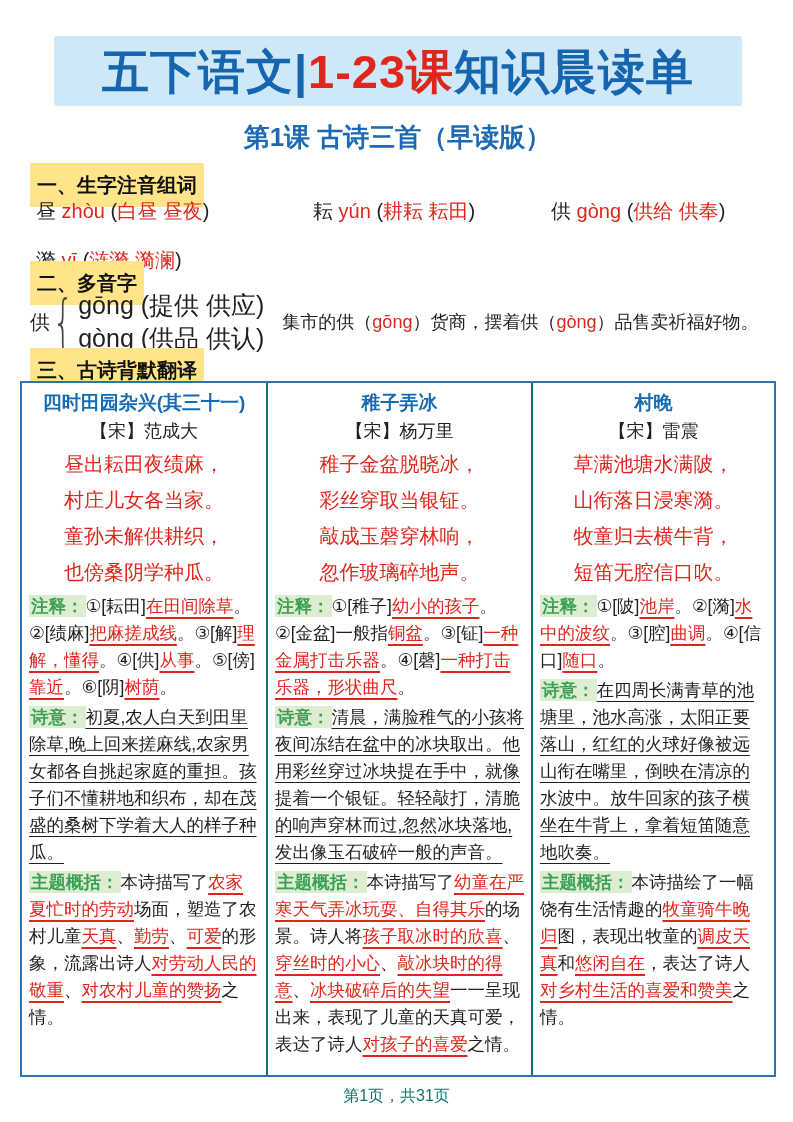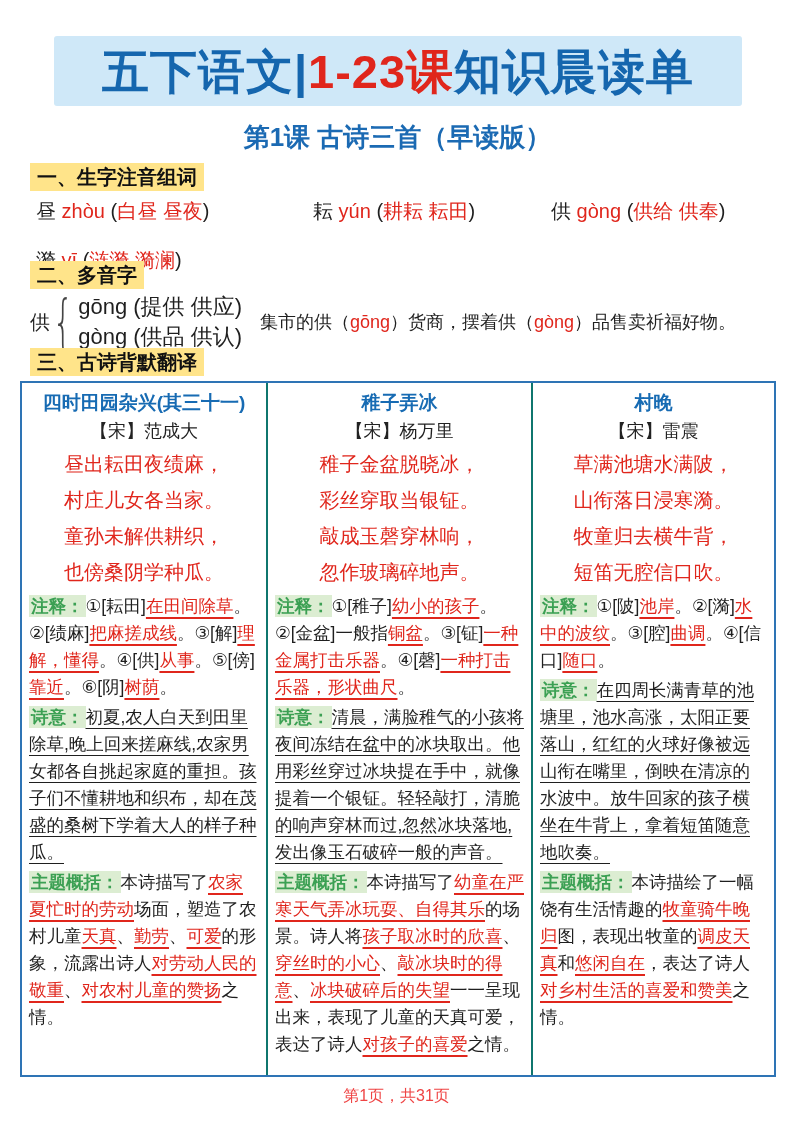--- a/index.html
+++ b/index.html
@@ -23,60 +23,60 @@
   .banner-text{font-size:47px;font-weight:900;letter-spacing:1px;line-height:1;}
 
   .subtitle{
     position:absolute;left:1px;top:120px;width:100%;text-align:center;
     font-size:26px;font-weight:bold;color:#1b6ab3;
   }
 
   .sec-heading{
     position:absolute;left:30px;
     font-size:20px;font-weight:bold;color:#111;
-    background:#ffe48a;padding:2px 7px;line-height:1.2;
+    background:#ffe48a;padding:10px 7px;line-height:1.2;
   }
   #s1-heading{top:163px}
   #s2-heading{top:261px}
   #s3-heading{top:348px}
 
   .pinyin-grid{
     position:absolute;left:36px;top:197px;width:742px;
     display:grid;grid-template-columns:277px 238px auto;row-gap:21px;
     font-size:20px;line-height:28px;
   }
 
   .duoyin{
     position:absolute;left:30px;top:291px;width:748px;height:62px;
     display:flex;align-items:center;
   }
   .dy-char{font-size:20px;}
   .dy-brace{font-size:60px;font-weight:200;line-height:1;transform:scaleX(.55);color:#444;
     font-family:"DejaVu Sans",sans-serif;margin:0 -4px 0 -6px;}
-  .dy-readings{display:flex;flex-direction:column;font-size:22px;}
+  .dy-readings{display:flex;flex-direction:column;font-size:25px;}
   .dy-example{font-size:18px;margin-left:18px;white-space:nowrap;}
 
   .poem-table{
     position:absolute;left:20px;top:381px;width:756px;height:696px;
     border:2.5px solid #2e74b5;box-sizing:border-box;
     display:grid;grid-template-columns:246px 265px 1fr;background:#fff;
   }
   .poem-col{border-right:2px solid #0f766e;padding:5px 7px 3px 7px;
     box-sizing:border-box;overflow:hidden;}
   .poem-col:last-child{border-right:none;}
 
   .poem-title{text-align:center;color:#176bb3;font-weight:bold;font-size:19px;line-height:29px;}
   .poet{text-align:center;font-size:18px;line-height:29px;color:#222;}
   .poem-line{text-align:center;color:#e0261c;font-size:20px;line-height:36px;}
   .para{margin:3px 0 0 0;font-size:17.5px;line-height:27px;text-align:left;}
   .label{background:#dcedd2;color:#3ba053;font-weight:bold;padding:1px 2px;}
 
   .footer{
     position:absolute;left:0;top:1086px;width:100%;text-align:center;
-    font-size:16px;color:#ef4444;
+    font-size:16px;color:#0f766e;
   }
 </style>
 </head>
 <body>
 
 <div class="banner">
   <div class="banner-text"><span class="sg-bl">五下语文|</span><span class="sg-r">1-23课</span><span class="sg-bl">知识晨读单</span></div>
 </div>
 
 <div class="subtitle">第1课 古诗三首（早读版）</div>

